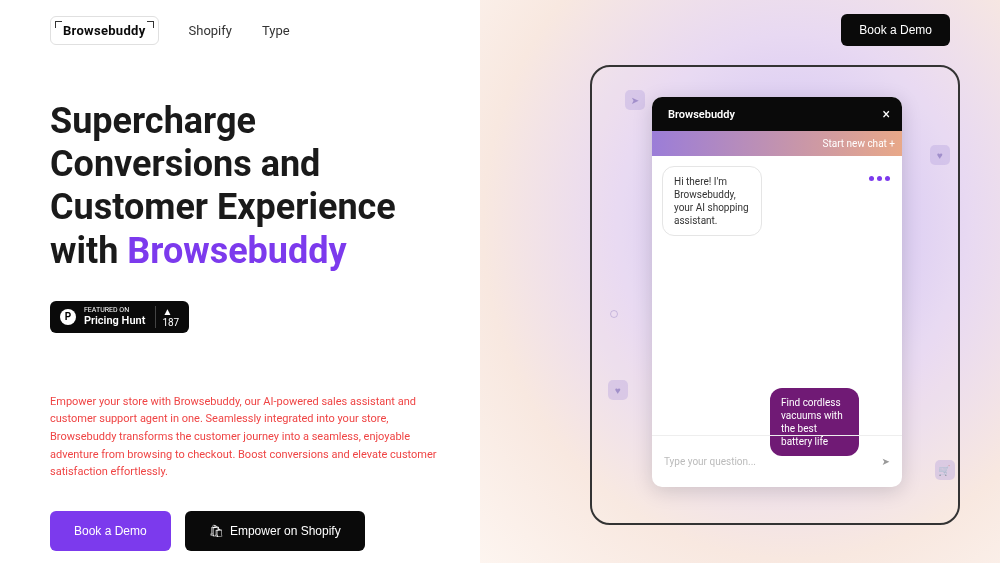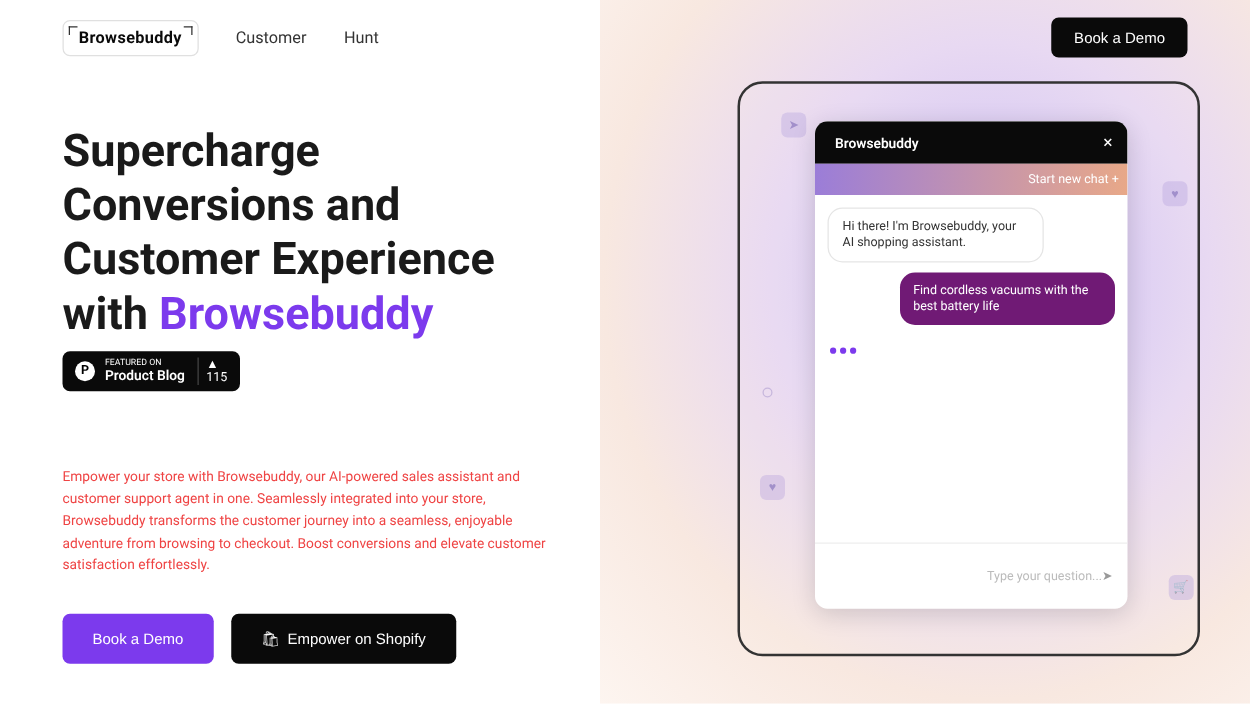--- a/index.html
+++ b/index.html
@@ -7,71 +7,71 @@
 .bg-gradient{position:absolute;right:0;top:0;width:520px;height:563px;background:radial-gradient(ellipse at 60% 40%,#c9b9f5 0%,#e8d9f2 40%,#f8e8e0 70%,#fdf5f0 100%);z-index:0}
 .header{position:relative;z-index:2;display:flex;align-items:center;padding:14px 50px;gap:30px}
 .logo{border:1px solid #e0e0e0;border-radius:6px;padding:6px 12px;font-weight:700;font-size:13px;letter-spacing:0.3px;color:#0a0a0a;position:relative}
 .logo::before,.logo::after{content:'';position:absolute;width:6px;height:6px;border:1px solid #333}
 .logo::before{top:4px;left:4px;border-right:none;border-bottom:none}
 .logo::after{top:4px;right:4px;border-left:none;border-bottom:none}
 .nav-link{font-size:13px;color:#333;text-decoration:none;cursor:pointer}
 .spacer{flex:1}
 .btn-dark{background:#0a0a0a;color:#fff;border:none;border-radius:6px;padding:9px 18px;font-size:12px;cursor:pointer}
 .content{position:relative;z-index:2;padding:40px 50px 0;width:500px}
-h1{font-size:36px;font-weight:700;line-height:1.2;color:#1a1a1a;margin-bottom:0}
+h1{font-size:36px;font-weight:700;line-height:1.2;color:#1a1a1a;margin-bottom:20px}
 .accent{color:#7c3aed}
 .ph-badge{display:inline-flex;align-items:center;background:#0a0a0a;border-radius:6px;padding:5px 10px;margin-top:8px;color:#fff;gap:8px}
 .ph-circle{width:16px;height:16px;border-radius:50%;background:#fff;color:#000;display:flex;align-items:center;justify-content:center;font-size:10px;font-weight:700}
 .ph-text{font-size:7px;line-height:1}
 .ph-main{font-size:11px;font-weight:600}
 .ph-count{font-size:10px;border-left:1px solid #444;padding-left:6px;margin-left:2px}
 .desc{font-size:11px;line-height:1.6;color:#ef4444;margin-top:60px}
 .cta-row{display:flex;gap:14px;margin-top:30px}
 .btn-purple{background:#7c3aed;color:#fff;border:none;border-radius:6px;padding:13px 24px;font-size:12px;cursor:pointer}
 .btn-dark-lg{background:#0a0a0a;color:#fff;border:none;border-radius:6px;padding:13px 24px;font-size:12px;cursor:pointer;display:flex;align-items:center;gap:6px}
 .phone-frame{position:absolute;right:40px;top:65px;width:370px;height:460px;border:2px solid #333;border-radius:20px;z-index:3;background:rgba(255,255,255,0.05)}
 .chat-window{position:absolute;top:30px;left:60px;width:250px;height:390px;background:#fff;border-radius:10px;overflow:hidden;box-shadow:0 4px 20px rgba(0,0,0,0.15)}
 .chat-header{background:#0a0a0a;color:#fff;padding:9px 12px;display:flex;align-items:center;justify-content:space-between;font-size:11px}
 .chat-header-logo{font-weight:600;position:relative;padding:0 4px}
 .new-chat{background:linear-gradient(90deg,#9b7dd8 0%,#e8a888 100%);color:#fff;text-align:right;padding:7px;font-size:10px}
-.chat-body{padding:10px;display:flex;flex-direction:column;gap:8px;height:310px;position:relative}
+.chat-body{padding:10px;display:flex;flex-direction:row;gap:8px;height:310px;position:relative}
 .msg-bot{background:#fff;border:1px solid #e5e5e5;border-radius:12px;padding:8px 11px;font-size:10px;color:#333;max-width:75%;align-self:flex-start;line-height:1.3}
 .msg-user{background:#701a75;color:#fff;border-radius:12px;padding:8px 11px;font-size:10px;max-width:75%;align-self:flex-end;line-height:1.3}
 .typing{display:flex;gap:3px;padding:6px 2px;margin-top:4px}
 .dot{width:5px;height:5px;border-radius:50%;background:#7c3aed}
-.chat-input{position:absolute;bottom:0;left:0;right:0;border-top:1px solid #eee;padding:20px 12px;display:flex;align-items:center;justify-content:flex-end;font-size:10px;color:#bbb}
+.chat-input{position:absolute;bottom:0;left:0;right:0;border-top:1px solid #eee;padding:20px 12px;display:flex;align-items:center;justify-content:space-between;font-size:10px;color:#bbb}
 .deco{position:absolute;z-index:2;width:20px;height:20px;background:rgba(180,160,220,0.4);border-radius:5px;display:flex;align-items:center;justify-content:center;font-size:10px;color:rgba(120,100,180,0.6)}
 .d1{top:90px;left:625px}
 .d2{top:145px;right:50px}
 .d3{top:310px;left:610px;width:8px;height:8px;border:1.5px solid rgba(160,140,200,0.5);background:none;border-radius:50%}
 .d4{top:380px;left:608px}
 .d5{top:460px;right:45px}
 </style>
 </head>
 <body>
 
 <div class="bg-gradient"></div>
 
 <div class="header">
   <div class="logo">Browsebuddy</div>
-  <a class="nav-link">Customer</a>
-  <a class="nav-link">Hunt</a>
+  <a class="nav-link">Shopify</a>
+  <a class="nav-link">Type</a>
   <div class="spacer"></div>
   <button class="btn-dark">Book a Demo</button>
 </div>
 
 <div class="content">
   <h1><span>Supercharge Conversions and Customer Experience with </span><span class="accent">Browsebuddy</span></h1>
   <div class="ph-badge">
     <div class="ph-circle">P</div>
     <div>
       <div class="ph-text">FEATURED ON</div>
-      <div class="ph-main">Product Blog</div>
+      <div class="ph-main">Pricing Hunt</div>
     </div>
-    <div class="ph-count">▲<br><span>115</span></div>
+    <div class="ph-count">▲<br><span>187</span></div>
   </div>
   <p class="desc">Empower your store with Browsebuddy, our AI-powered sales assistant and customer support agent in one. Seamlessly integrated into your store, Browsebuddy transforms the customer journey into a seamless, enjoyable adventure from browsing to checkout. Boost conversions and elevate customer satisfaction effortlessly.</p>
   <div class="cta-row">
     <button class="btn-purple">Book a Demo</button>
     <button class="btn-dark-lg">
       <span>🛍</span>
       <span>Empower on Shopify</span>
     </button>
   </div>
 </div>

